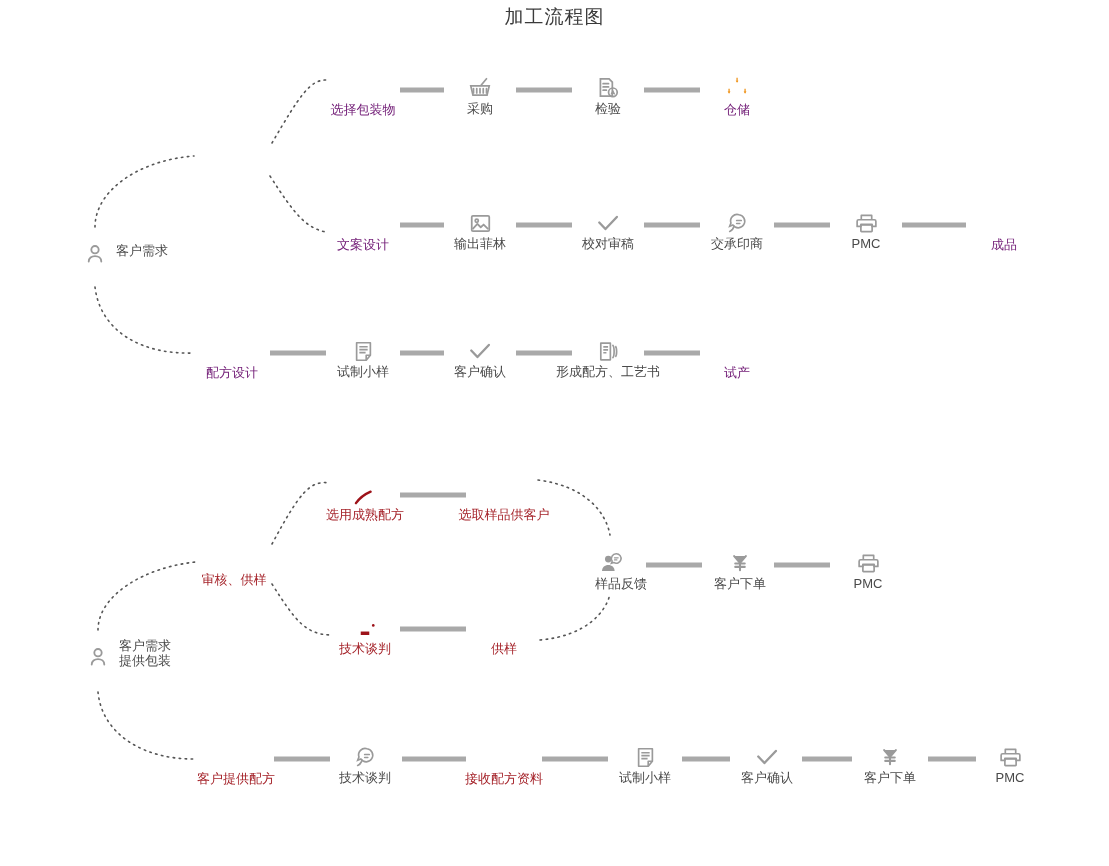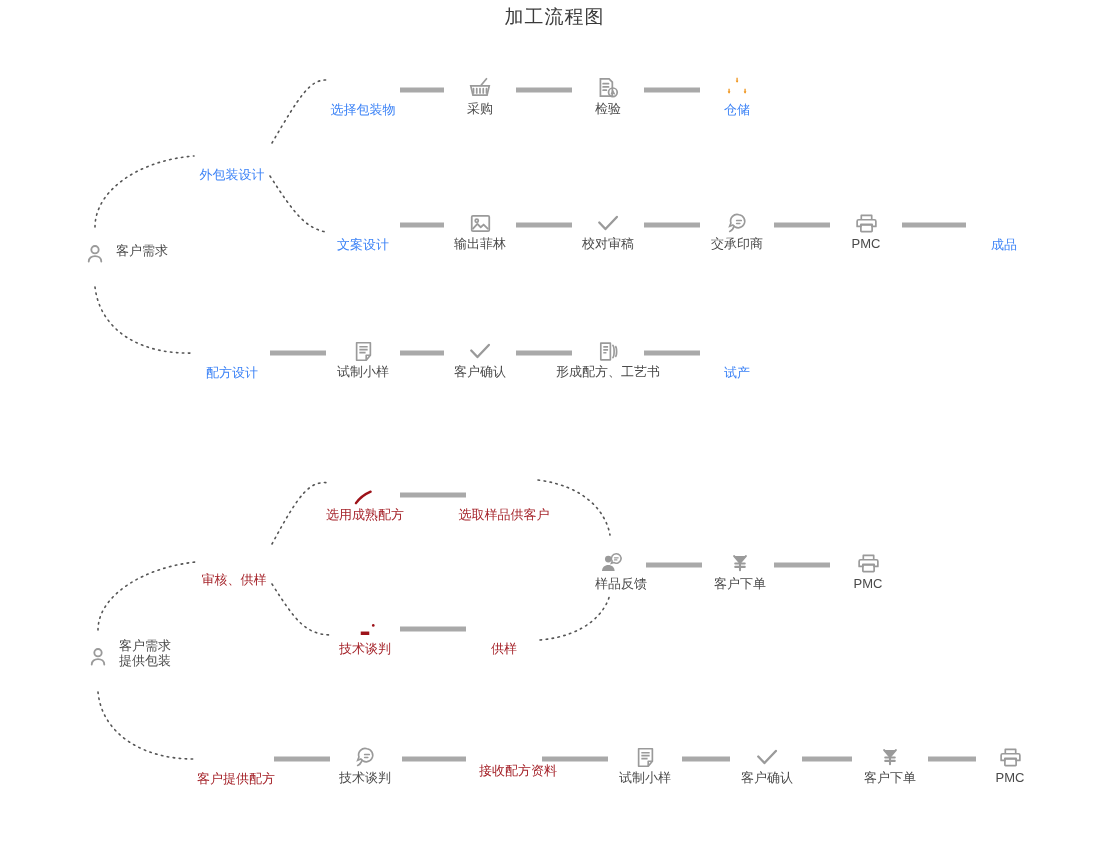--- a/index.html
+++ b/index.html
@@ -26,21 +26,21 @@
   }
   .n-plain svg{fill:#9a9a9a;stroke:#9a9a9a;}
   .n-orange svg{fill:#ffffff;stroke:#ffffff;}
   .n-red svg{fill:#ffffff;stroke:#ffffff;}
 
   .lbl{
     position:absolute;left:50%;transform:translateX(-50%);
     white-space:pre;text-align:center;line-height:15px;
     font-size:13px;color:#4a4a4a;
   }
-  .lbl-orange{color:#3b82f6;}
+  .lbl-orange{color:#701a75;}
   .lbl-red{color:#a5232a;}
   .lbl-side{
     left:auto;transform:none;white-space:pre;text-align:left;
   }
   .sz-md{width:62px;height:62px;}
   .sz-lg{width:68px;height:68px;}
 </style>
 </head>
 <body>
 
@@ -101,33 +101,20 @@
       <span>
         <svg width="26" height="26" viewBox="0 0 24 24" fill="none" stroke-width="1.7" stroke-linecap="round">
           <circle cx="12" cy="8" r="3.4" fill="none"></circle>
           <path d="M6.2 19c0-3.2 2.6-5 5.8-5s5.8 1.8 5.8 5" fill="none"></path>
         </svg>
       </span>
     </div>
     <div class="lbl lbl-side" style="left:52px;top:18px;">客户需求</div>
   </div>
 
-  <div class="node" style="left:232px;top:155px;">
-    <div class="disc sz-lg n-orange">
-      <span>
-        <svg width="34" height="34" viewBox="0 0 24 24" fill="none" stroke-width="1.6" stroke-linecap="round" stroke-linejoin="round">
-          <path d="M4.5 6.2l2-2 13 13-2 2z" fill="none"></path>
-          <path d="M7 7l-.9.9M9.2 9.2l-.9.9M11.4 11.4l-.9.9M13.6 13.6l-.9.9"></path>
-          <path d="M19.5 5.9l-2-2-13 13 2 2z" fill="none"></path>
-          <path d="M17.5 3.9l-1.6 1.6 2 2L19.5 5.9z" fill="none"></path>
-        </svg>
-      </span>
-    </div>
-    <div class="lbl lbl-orange" style="top:46px;">外包装设计</div>
-  </div>
 
   <div class="node" style="left:363px;top:90px;">
     <div class="disc sz-lg n-orange">
       <span>
         <svg width="34" height="34" viewBox="0 0 24 24" fill="none" stroke-width="1.5" stroke-linejoin="round">
           <path d="M3.6 8.6l8.4-3.4 8.4 3.4-8.4 3.4z" fill="none"></path>
           <path d="M3.6 8.6v8l8.4 3.4v-8z" fill="none"></path>
           <path d="M20.4 8.6v8L12 20v-8z" fill="none"></path>
           <path d="M8.2 6.6l8.4 3.4M9.4 4.3c1-.9 2.3.2 1.6 1.5M13.6 4.3c-1-.9-2.3.2-1.6 1.5"></path>
         </svg>
@@ -465,21 +452,21 @@
     <div class="disc sz-lg n-red">
       <span>
         <svg width="32" height="32" viewBox="0 0 24 24" fill="none" stroke-width="1.9" stroke-linecap="round" stroke-linejoin="round">
           <path d="M5.4 3.8v16.4"></path>
           <path d="M5.4 3.8h10.2M5.4 9h7.4M5.4 14.2h4"></path>
           <path d="M17.2 10.6v8"></path>
           <path d="M13.8 15.4l3.4 3.6 3.4-3.6" fill="none"></path>
         </svg>
       </span>
     </div>
-    <div class="lbl lbl-red" style="top:38px;margin-left:14px;">接收配方资料</div>
+    <div class="lbl lbl-red" style="top:46px;">接收配方资料</div>
   </div>
 
   <div class="node" style="left:645px;top:759px;">
     <div class="disc sz-md n-plain">
       <span>
         <svg width="25" height="25" viewBox="0 0 24 24" fill="none" stroke-width="1.6" stroke-linejoin="round">
           <path d="M5.4 3.6h13.2v12l-4 4.8H5.4z" fill="none"></path>
           <path d="M18.6 15.6h-4v4.8" fill="none"></path>
           <path d="M8 7.4h8M8 10.2h8M8 13h6"></path>
         </svg>

